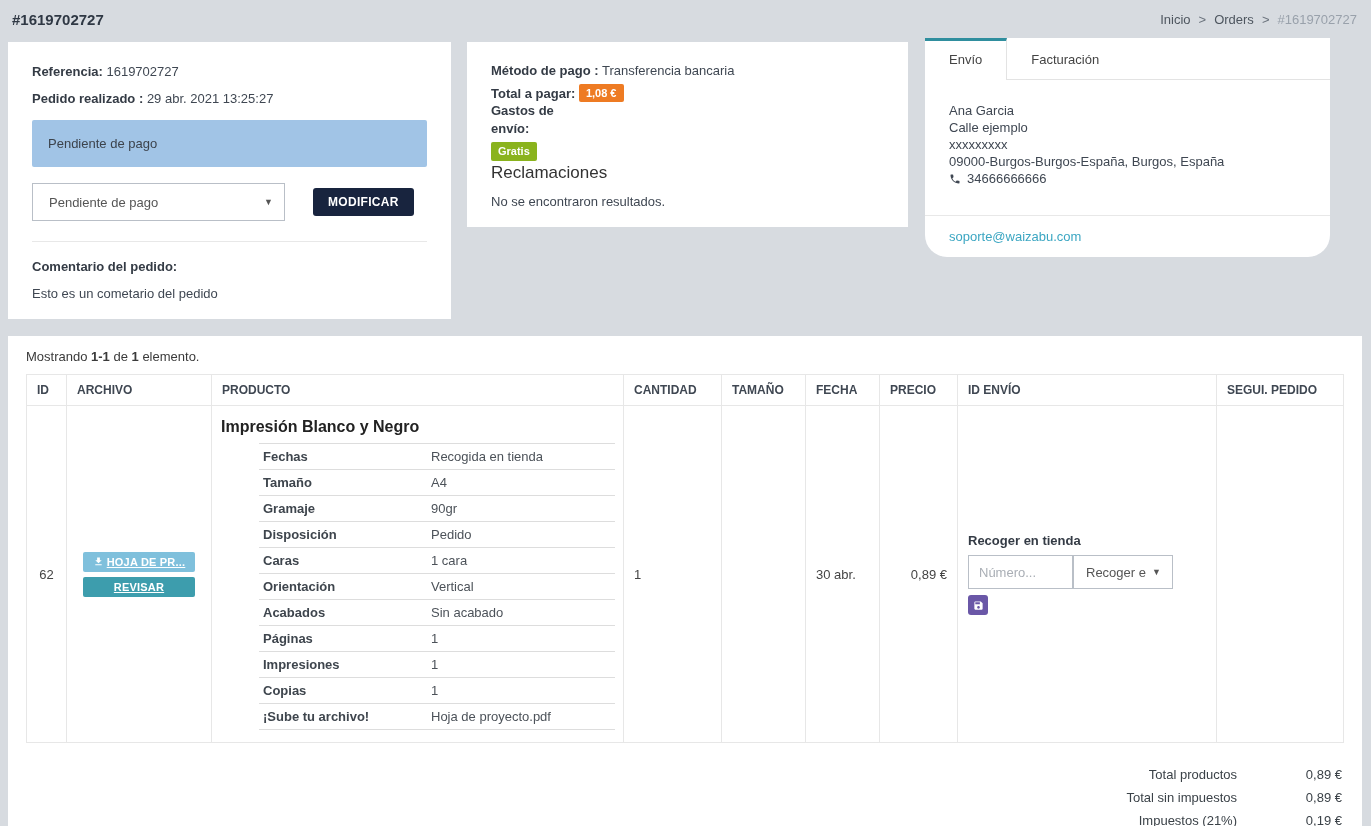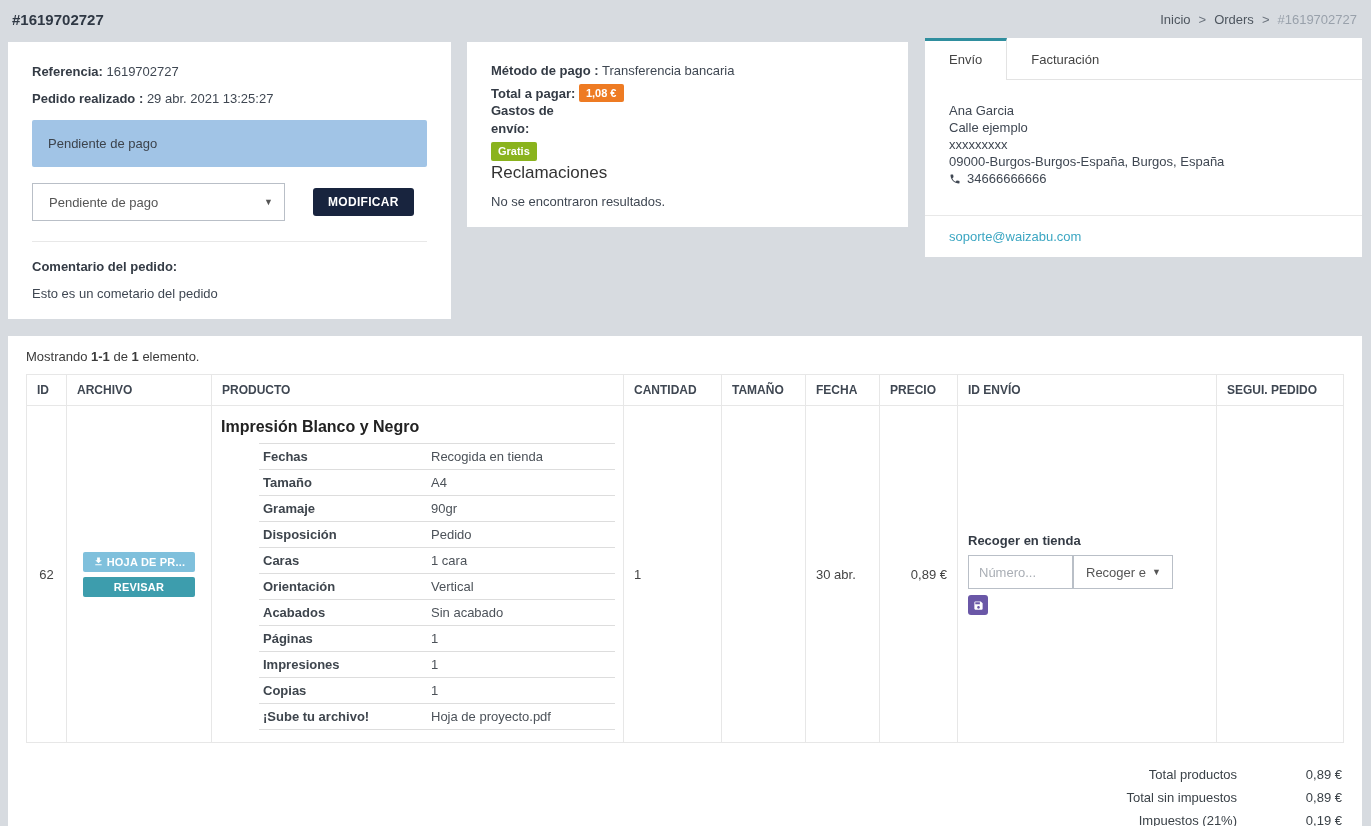--- a/index.html
+++ b/index.html
@@ -24,21 +24,21 @@
   .breadcrumb .crumb { cursor: pointer; }
   .breadcrumb .crumb.last { color: #99a1ab; cursor: default; }
 
   
   .panel { background: #fff; }
 
   
   .toprow { display: flex; align-items: flex-start; margin: 4px 9px 0 8px; }
   .panel-order { width: 443px; padding: 22px 24px 18px; }
   .panel-pay   { width: 441px; margin-left: 16px; min-height: 148px; padding: 20px 24px 18px; }
-  .panel-addr  { width: 437px; margin-left: 17px; margin-top: -4px; }
+  .panel-addr  { width: 405px; margin-left: 17px; margin-top: -4px; border-radius: 22px; }
 
   
   .info-line { margin-bottom: 12px; color: #3f4752; }
   .info-line b { color: #343b45; }
   .status-banner {
     background: #a1c4e6;
     color: #3c434c;
     padding: 16px;
     border-radius: 2px;
     margin: 14px 0 16px;
@@ -136,20 +136,21 @@
   td.c-ship { width: 259px; padding: 10px 10px 10px 10px; }
   td.c-track { width: 127px; }
 
   .file-btns { display: flex; flex-direction: column; gap: 5px; align-items: stretch; padding: 0 6px; }
   .fbtn {
     border: 0; border-radius: 2px;
     color: #fff; font-family: inherit; font-size: 11px; font-weight: bold;
     padding: 4px 6px; cursor: pointer;
     display: flex; align-items: center; justify-content: center; gap: 3px;
     letter-spacing: .2px;
+    text-decoration: underline;
   }
   .fbtn-light { background: #7fc0dc; }
   .fbtn-teal  { background: #3d9dad; }
 
   .prod-name { font-size: 16px; font-weight: bold; color: #222; }
   table.attrs { border-collapse: collapse; margin: 7px 0 0 38px; width: 356px; border-top: 1px solid #ddd; }
   table.attrs th, table.attrs td { border: 0; border-bottom: 1px solid #ddd; padding: 5px 4px; font-size: 13px; }
   table.attrs th { text-align: left; font-weight: bold; color: #3e454d; width: 168px; }
   table.attrs td { color: #4c5259; }
 

